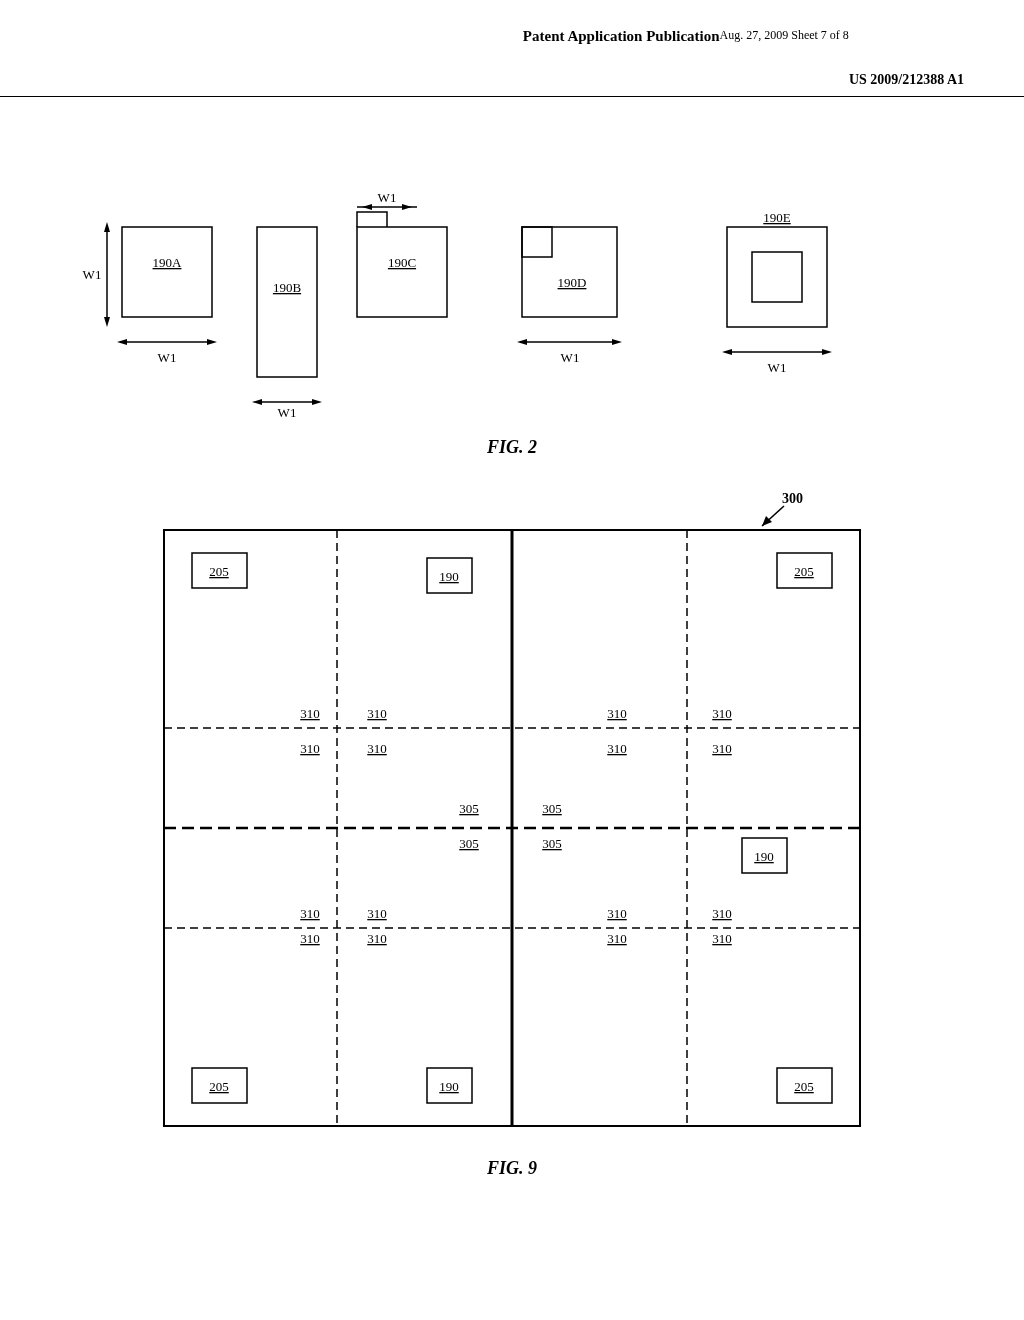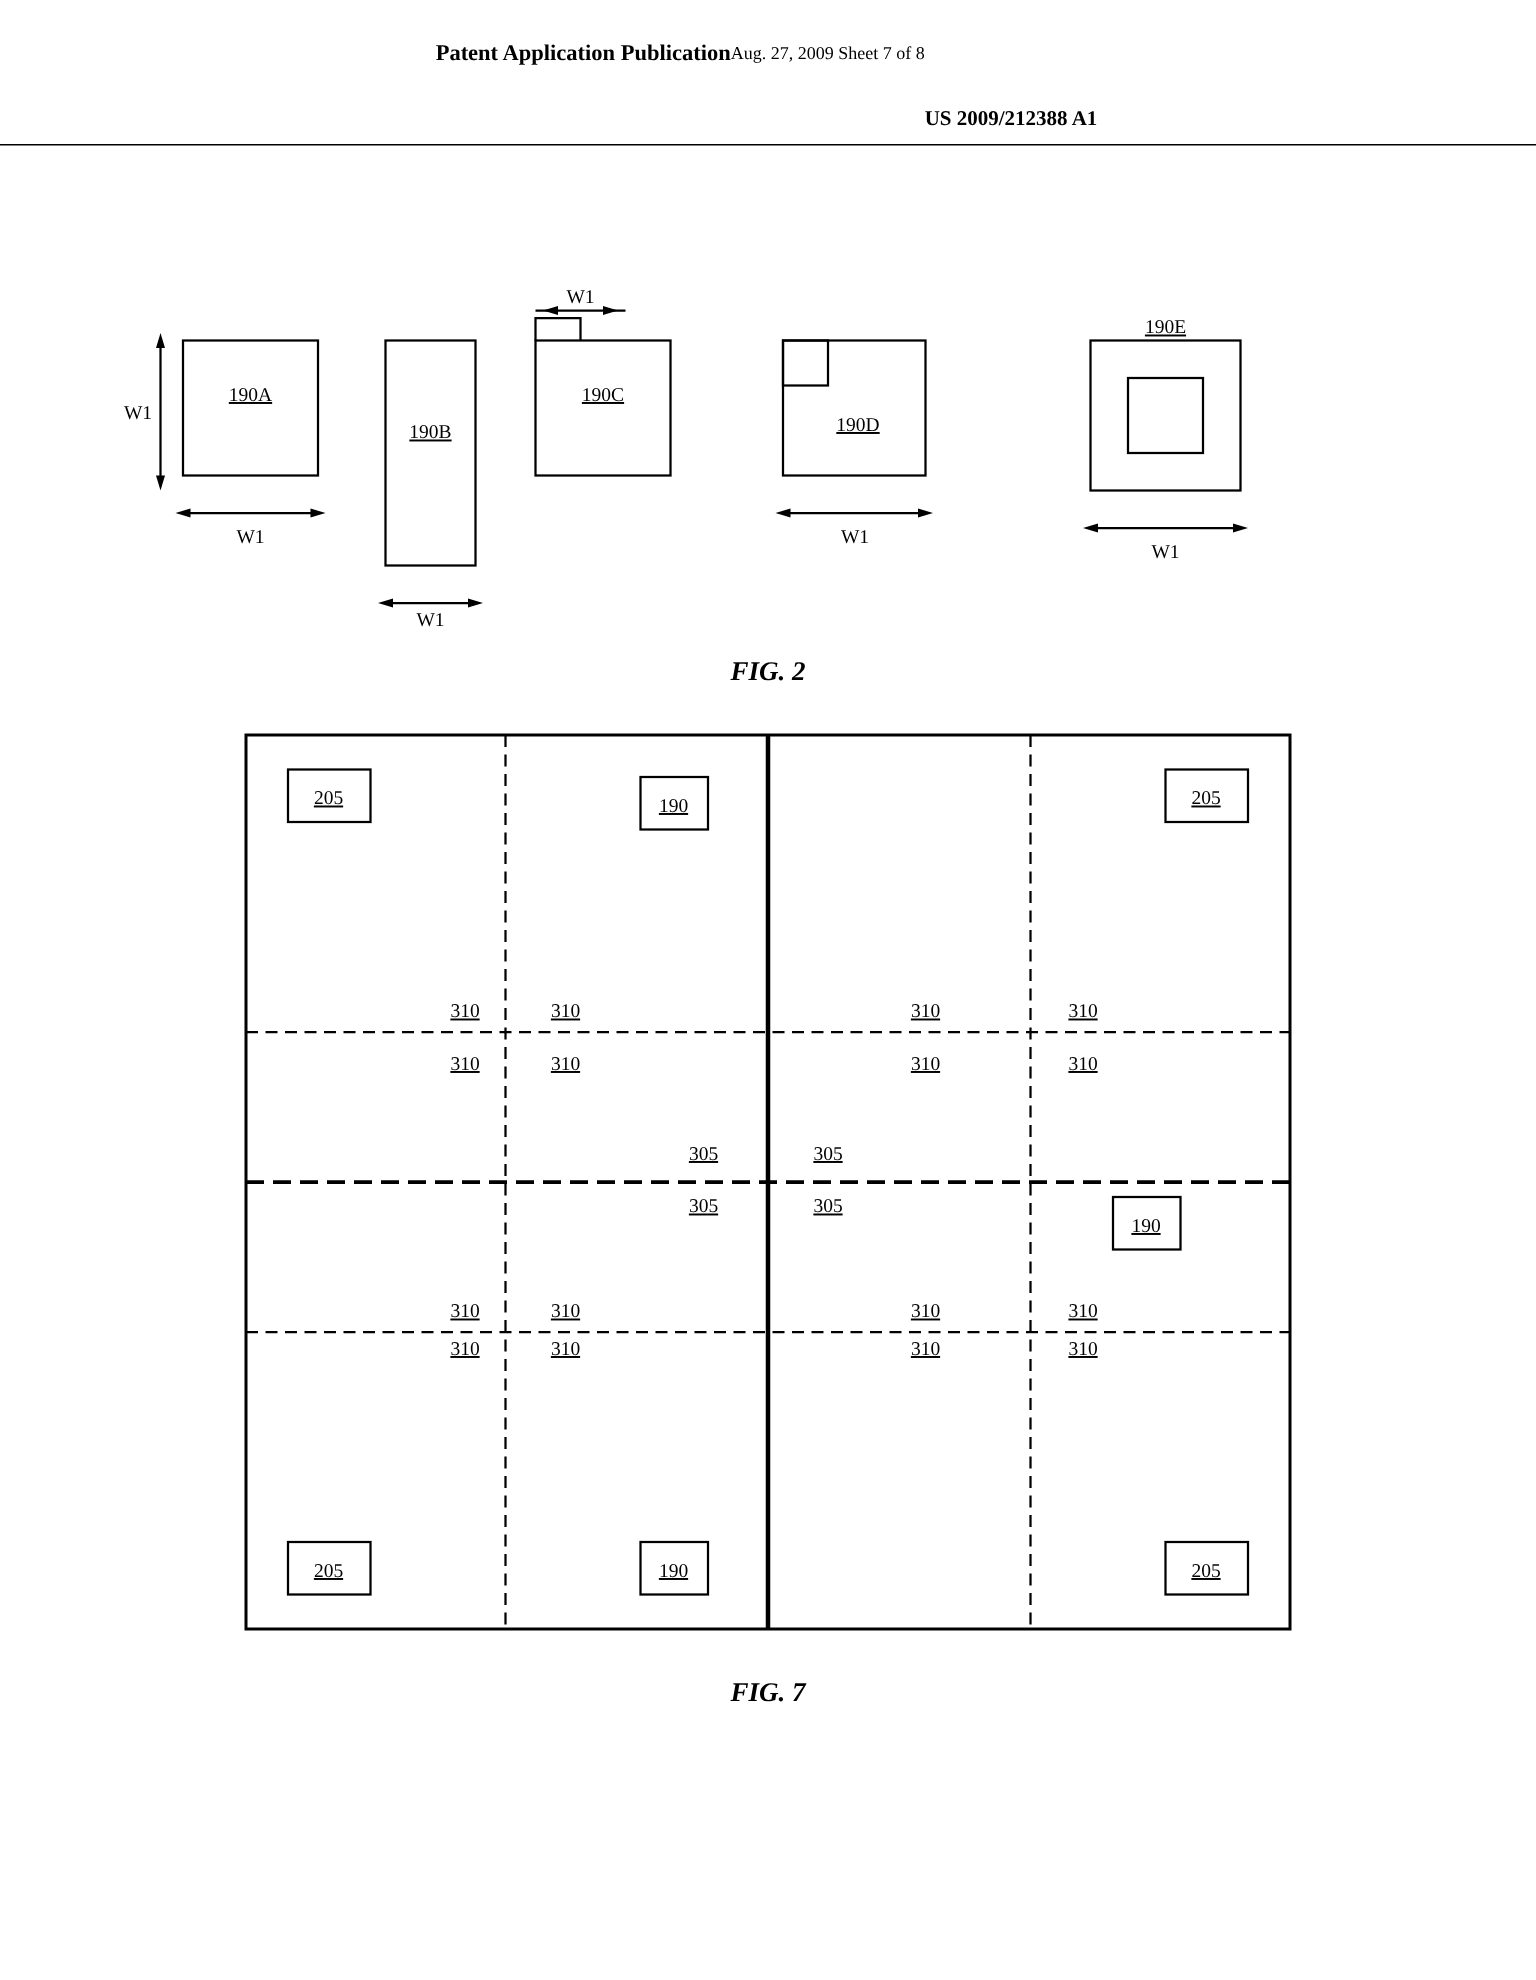--- a/index.html
+++ b/index.html
@@ -8,21 +8,21 @@
       font-family: 'Times New Roman', Times, serif;
       width: 1024px;
       min-height: 1320px;
       position: relative;
       overflow: hidden;
     }
 
     
     .header {
       display: flex;
-      justify-content: center;
+      justify-content: flex-end;
       align-items: flex-start;
       padding: 28px 60px 0 58px;
       border-bottom: 1px solid #000;
       padding-bottom: 8px;
     }
     .header-left {
       font-size: 15px;
       font-weight: bold;
     }
     .header-center {
@@ -136,20 +136,28 @@
       <polygon points="770,205 760,202 760,208" fill="#000"></polygon>
       <text x="715" y="225" font-size="13" font-family="Times New Roman" text-anchor="middle">W1</text>
 
     </svg>
 
     <div class="fig-label">FIG. 2</div>
   </div>
 
   <div class="fig3-area">
 
+    <div style="width:700px; position:relative; height:40px;">
+      <svg width="700" height="40">
+        <text x="620" y="15" font-size="14" font-family="Times New Roman" font-weight="bold">300</text>
+
+        <line x1="622" y1="18" x2="600" y2="38" stroke="#000" stroke-width="1.5"></line>
+        <polygon points="600,38 604,28 610,34" fill="#000"></polygon>
+      </svg>
+    </div>
 
     <svg width="700" height="620" viewBox="0 0 700 620">
 
       <rect x="2" y="2" width="696" height="596" fill="none" stroke="#000" stroke-width="2"></rect>
 
       <line x1="175" y1="2" x2="175" y2="598" stroke="#000" stroke-width="1.5" stroke-dasharray="8,5"></line>
 
       <line x1="350" y1="2" x2="350" y2="598" stroke="#000" stroke-width="3"></line>
 
       <line x1="525" y1="2" x2="525" y2="598" stroke="#000" stroke-width="1.5" stroke-dasharray="8,5"></line>
@@ -201,16 +209,16 @@
       <text x="455" y="390" font-size="13" font-family="Times New Roman" text-anchor="middle" text-decoration="underline">310</text>
       <text x="560" y="390" font-size="13" font-family="Times New Roman" text-anchor="middle" text-decoration="underline">310</text>
 
       <text x="148" y="415" font-size="13" font-family="Times New Roman" text-anchor="middle" text-decoration="underline">310</text>
       <text x="215" y="415" font-size="13" font-family="Times New Roman" text-anchor="middle" text-decoration="underline">310</text>
       <text x="455" y="415" font-size="13" font-family="Times New Roman" text-anchor="middle" text-decoration="underline">310</text>
       <text x="560" y="415" font-size="13" font-family="Times New Roman" text-anchor="middle" text-decoration="underline">310</text>
 
     </svg>
 
-    <div class="fig-label">FIG. 7</div>
+    <div class="fig-label">FIG. 9</div>
   </div>
 
 </div>
 
 </body></html>

